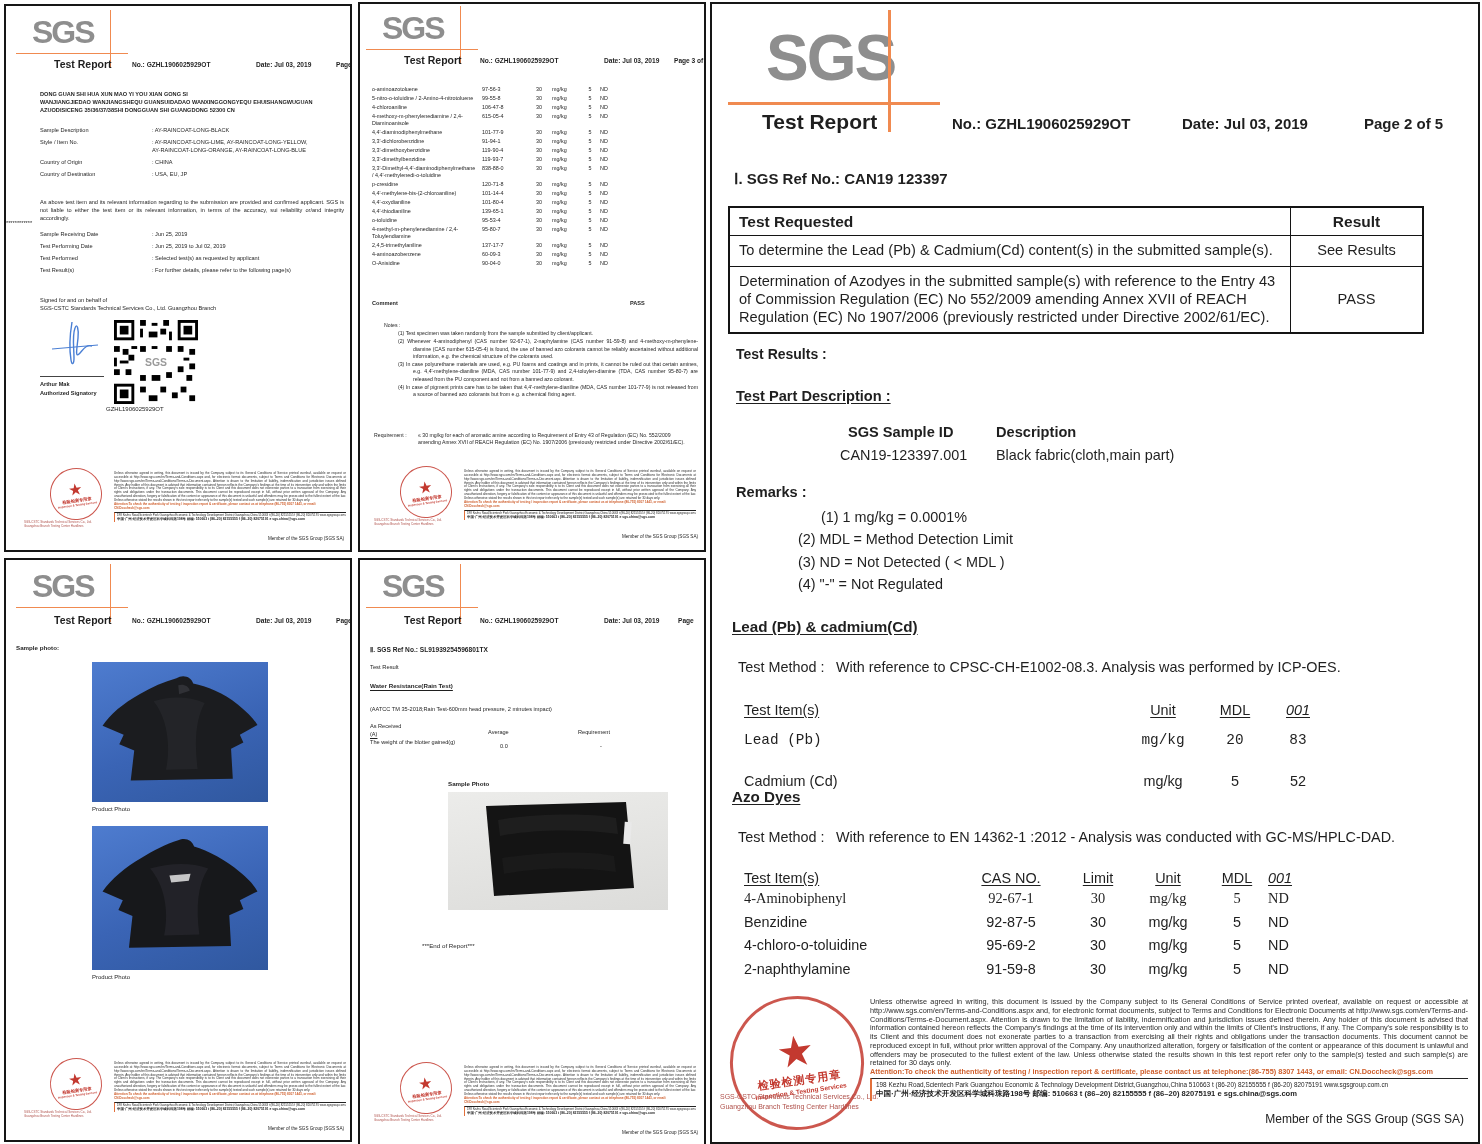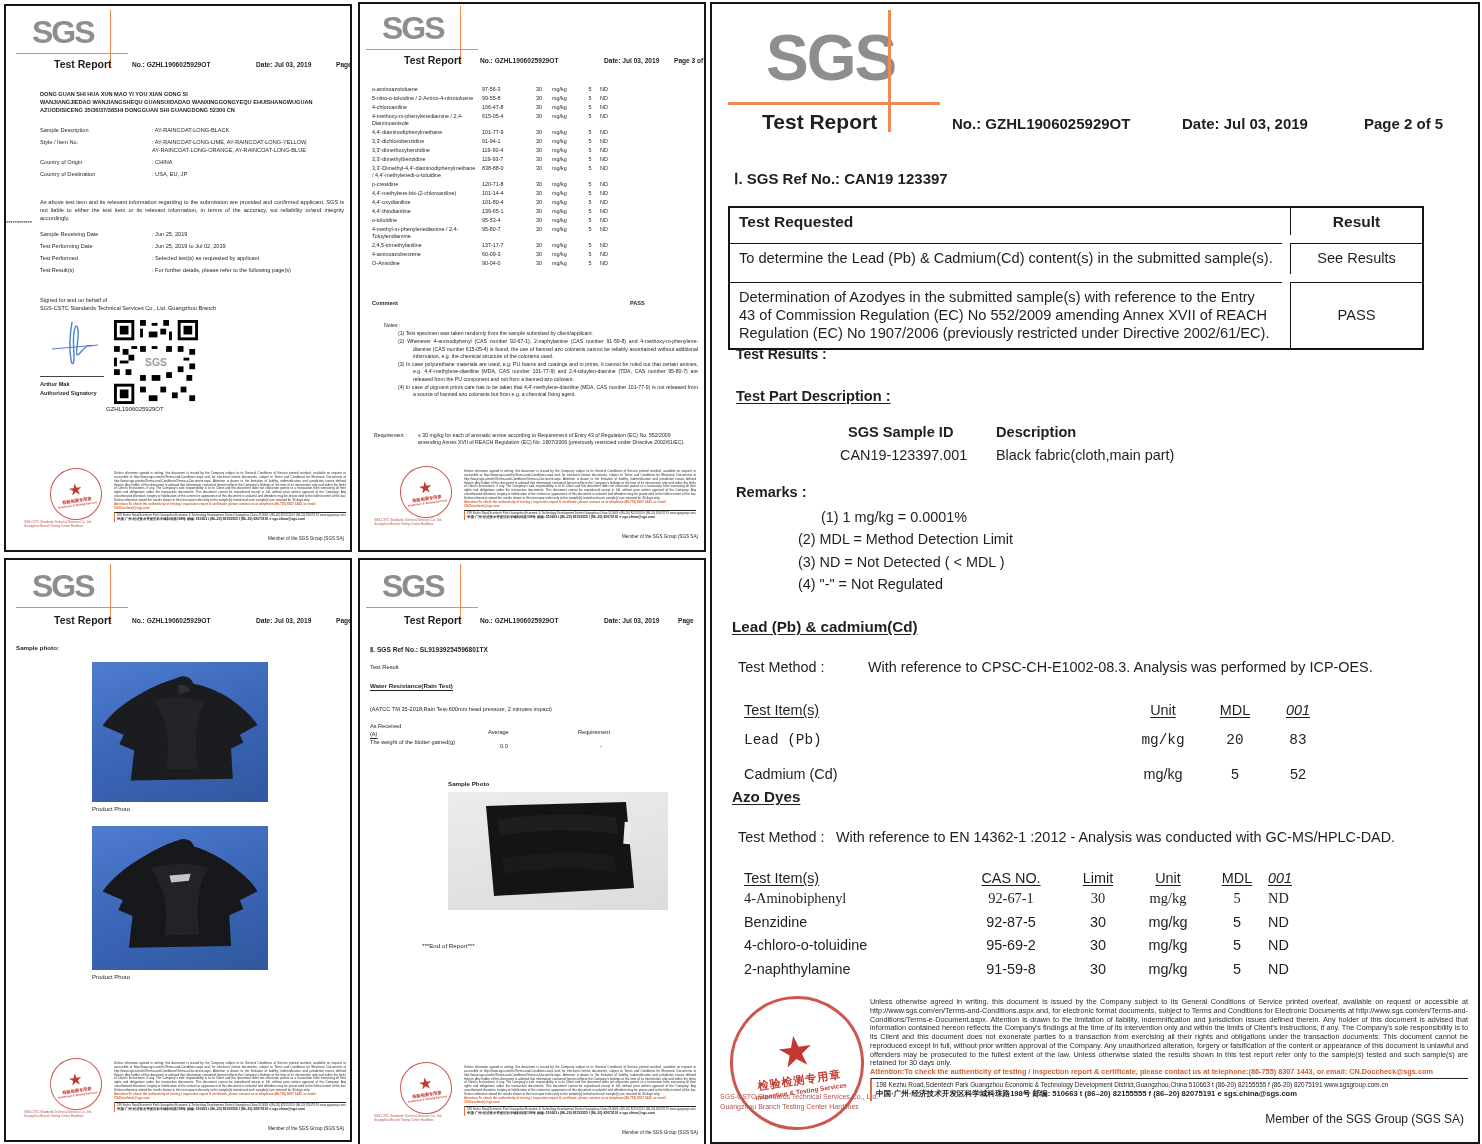--- a/index.html
+++ b/index.html
@@ -24,21 +24,21 @@
   .it{font-style:italic;}
   .ctr{text-align:left;}
   
   .frow{display:grid;grid-template-columns:112px 1fr;font-size:5.6px;line-height:1.5;margin-bottom:3.5px;}
   
   .chemrow{display:grid;grid-template-columns:106px 44px 18px 28px 12px 28px;column-gap:4px;font-size:5.4px;line-height:1.3;margin-bottom:2px;}
   .chemrow span:nth-child(3),.chemrow span:nth-child(5){text-align:center;}
   
   .note{font-size:5.2px;line-height:1.4;padding-left:15px;text-indent:-15px;margin-bottom:1px;text-align:justify;}
   
-  .reqtbl{display:grid;grid-template-columns:1fr 132px;border:2px solid #141414;gap:8px;}
+  .reqtbl{display:grid;grid-template-columns:1fr 132px;border:2px solid #141414;}
   .reqtbl .cell{border-top:1.5px solid #141414;padding:5px 9px 6px 9px;font-size:14.6px;line-height:1.25;}
   .reqtbl .hd{padding:4px 9px;font-size:15.5px;}
   .reqtbl .r{border-left:1.5px solid #141414;display:flex;align-items:center;justify-content:center;}
   .reqtbl .nt{border-top:none;}
   .t14{font-size:14.4px;line-height:1.3;}
   .leadrow{display:grid;grid-template-columns:380px 78px 66px 60px;font-size:14.4px;line-height:1.5;}
   .leadrow span:nth-child(2),.leadrow span:nth-child(3),.leadrow span:nth-child(4){text-align:center;}
   .azorow{display:grid;grid-template-columns:212px 110px 64px 76px 62px 56px;font-size:14.4px;line-height:1.42;}
   .azorow span:nth-child(2),.azorow span:nth-child(3),.azorow span:nth-child(4),.azorow span:nth-child(5){text-align:center;}
   
@@ -570,39 +570,39 @@
 
         <div class="t14" style="line-height:1.55;">(2) MDL = Method Detection Limit</div>
 
         <div class="t14" style="line-height:1.55;">(3) ND = Not Detected ( &lt; MDL )</div>
 
         <div class="t14" style="line-height:1.55;">(4) "-" = Not Regulated</div>
       </div>
 
     <div class="abs b u" style="left:20px;top:614px;font-size:15.2px;">Lead (Pb) &amp; cadmium(Cd)</div>
     <div class="abs t14" style="left:26px;top:654px;">Test Method :</div>
-    <div class="abs t14" style="left:124px;top:654px;margin-left:32px;">With reference to CPSC-CH-E1002-08.3. Analysis was performed by  ICP-OES.</div>
+    <div class="abs t14" style="left:124px;top:654px;">With reference to CPSC-CH-E1002-08.3. Analysis was performed by  ICP-OES.</div>
 
     <div class="abs" style="left:32px;top:696px;width:620px;">
       <div class="leadrow">
         <span class="u">Test Item(s)</span>
         <span class="u">Unit</span>
         <span class="u">MDL</span>
         <span class="u it">001</span>
       </div>
       <div>
 
           <div class="leadrow" style="margin-top:8px;font-family:Liberation Mono, monospace;">
             <span>Lead (Pb)</span>
             <span>mg/kg</span>
             <span>20</span>
             <span>83</span>
           </div>
 
-          <div class="leadrow" style="margin-top:13px;">
+          <div class="leadrow" style="margin-top:20px;">
             <span>Cadmium (Cd)</span>
             <span>mg/kg</span>
             <span>5</span>
             <span>52</span>
           </div>
         </div>
     </div>
 
     <div class="abs b u" style="left:20px;top:784px;font-size:15.2px;">Azo Dyes</div>
     <div class="abs t14" style="left:26px;top:824px;">Test Method :</div>

